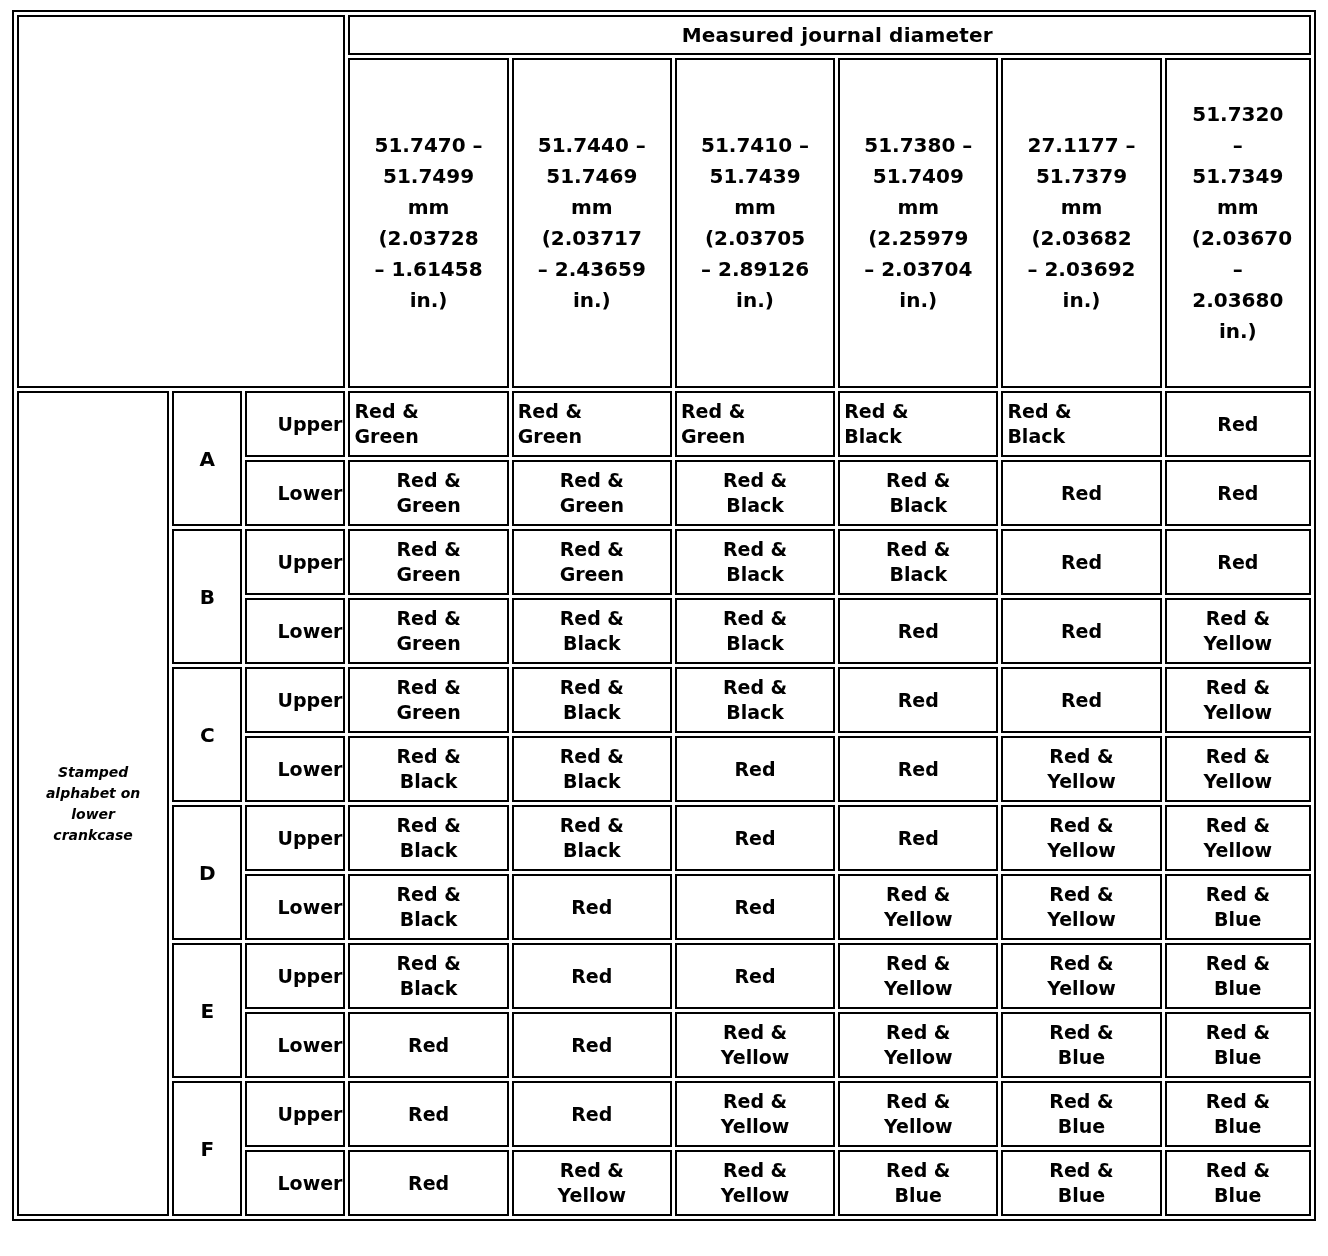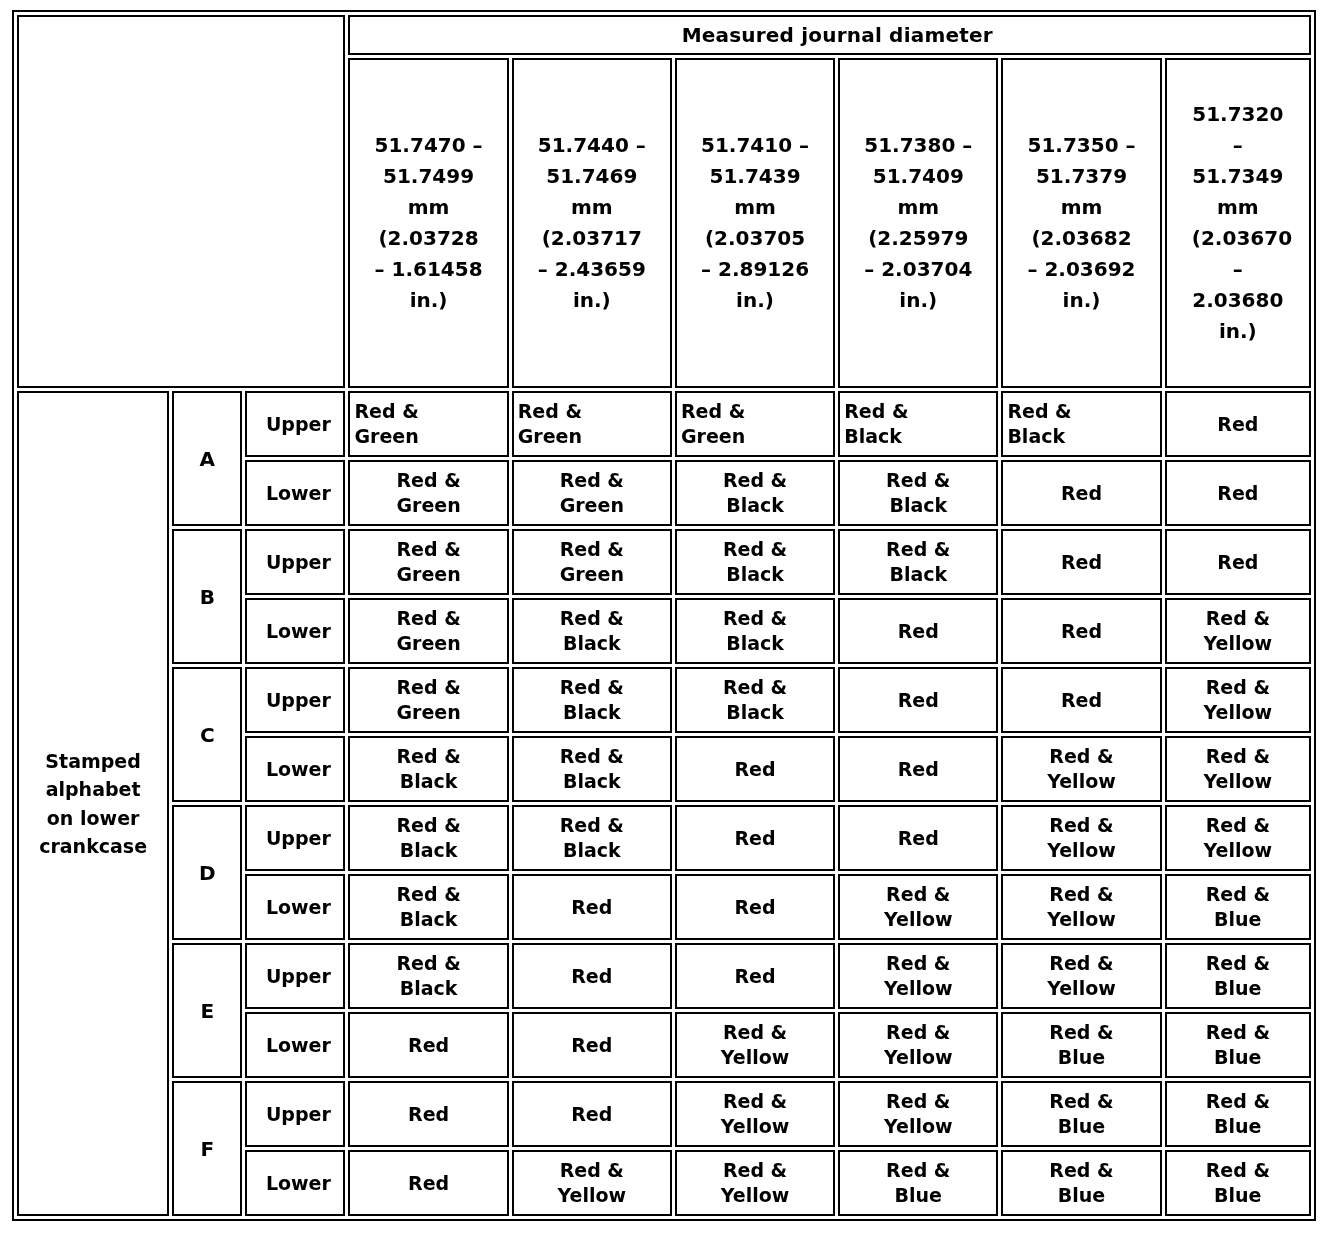--- a/index.html
+++ b/index.html
@@ -55,37 +55,38 @@
     display:inline-block;
     max-width:110px;
     text-align:center;
   }
   .colhead:last-child .hwrap{
     max-width:92px;
   }
   
   tbody th, tbody td{ height:66px; vertical-align:middle; }
   .rowgroup{
-    font-size:19px;
+    font-size:14px;
     text-align:center;
     padding:2px;
     line-height:1.5;
+    font-style:italic;
   }
   .rowgroup .hwrap{
     display:inline-block;
     max-width:118px;
     text-align:center;
   }
   .letter{
     font-size:20px;
     text-align:center;
   }
   .pos{
     font-size:19px;
-    text-align:center;
+    text-align:right;
     padding-left:7px;
   }
   td.cell{
     font-size:19px;
     text-align:center;
     padding:2px;
     line-height:1.3;
   }
   td.cell .cwrap{
     display:inline-block;
@@ -119,21 +120,21 @@
     <thead>
       <tr>
         <th class="corner" rowspan="2" colspan="3"></th>
         <th class="grouphead" colspan="6">Measured journal diameter</th>
       </tr>
       <tr id="col-headers">
           <th class="colhead"><div class="hwrap">51.7470 – 51.7499 mm (2.03728 – 1.61458 in.)</div></th>
           <th class="colhead"><div class="hwrap">51.7440 – 51.7469 mm (2.03717 – 2.43659 in.)</div></th>
           <th class="colhead"><div class="hwrap">51.7410 – 51.7439 mm (2.03705 – 2.89126 in.)</div></th>
           <th class="colhead"><div class="hwrap">51.7380 – 51.7409 mm (2.25979 – 2.03704 in.)</div></th>
-          <th class="colhead"><div class="hwrap">51.7350 – 51.7379 mm (2.03682 – 2.03692 in.)</div></th>
+          <th class="colhead"><div class="hwrap">27.1177 – 51.7379 mm (2.03682 – 2.03692 in.)</div></th>
           <th class="colhead"><div class="hwrap">51.7320 – 51.7349 mm (2.03670 – 2.03680 in.)</div></th>
         </tr>
     </thead>
     <tbody id="table-body">
         <tr>
           <th rowspan="12" class="rowgroup"><div class="hwrap">Stamped alphabet on lower crankcase</div></th>
           <th rowspan="2" class="letter">A</th>
           <th class="pos">Upper</th>
           <td class="cell leftal"><span class="cwrap">Red &amp; Green</span></td>
           <td class="cell leftal"><span class="cwrap">Red &amp; Green</span></td>

